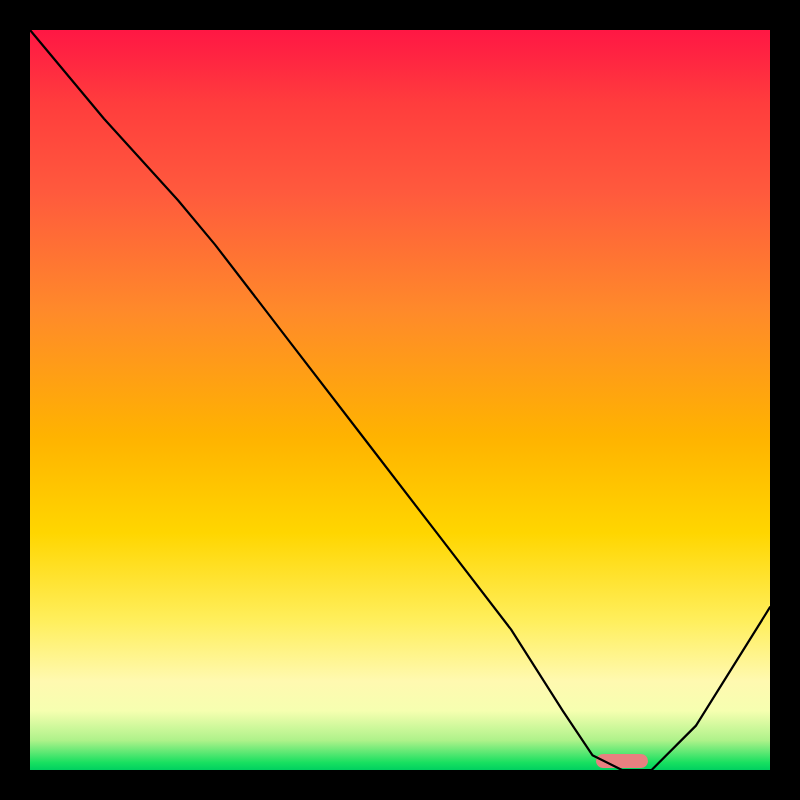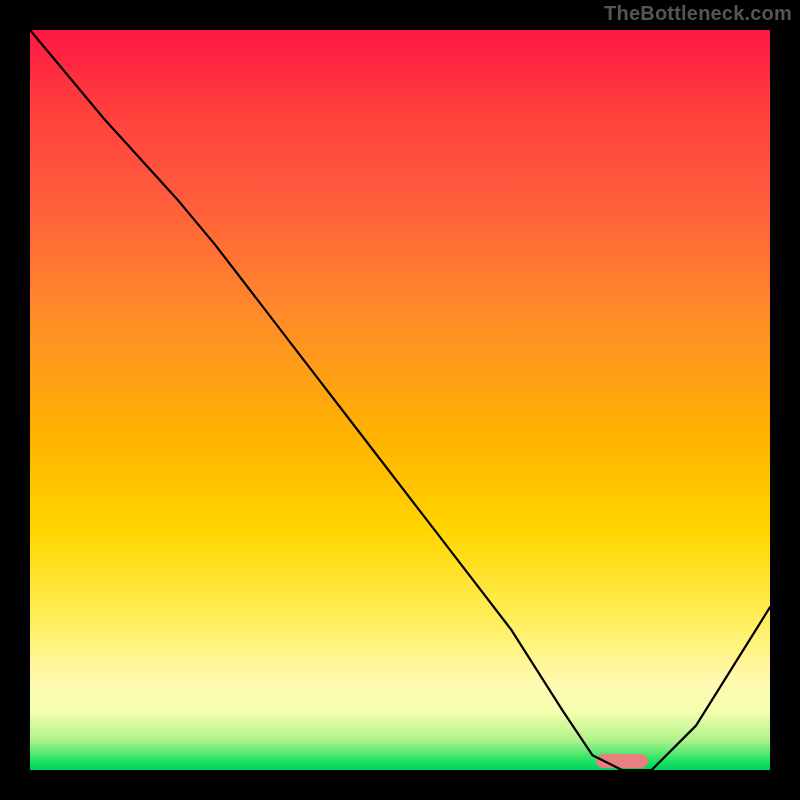--- a/index.html
+++ b/index.html
@@ -75,21 +75,20 @@
     stroke-width: 2.2;
     stroke-linejoin: round;
     stroke-linecap: round;
   }
 </style>
 </head>
 <body>
 
 <div class="stage">
 
-  <div class="watermark">TheBottleneck.com</div>
 
   <div class="plot-area">
     <div class="gradient-bg"></div>
 
     <div class="marker" id="optimum-marker" style="width: 51.8px; left: 566.1px; bottom: 2px;"></div>
 
     <svg class="curve" viewBox="0 0 740 740" preserveAspectRatio="none">
       <path id="curve-path" d="M0.0 0.0 L74.0 88.8 L148.0 170.2 L185.0 214.6 L259.0 310.8 L333.0 407.0 L407.0 503.2 L481.0 599.4 L532.8 680.8 L562.4 725.2 L592.0 740.0 L621.6 740.0 L666.0 695.6 L740.0 577.2"></path>
     </svg>
   </div>

